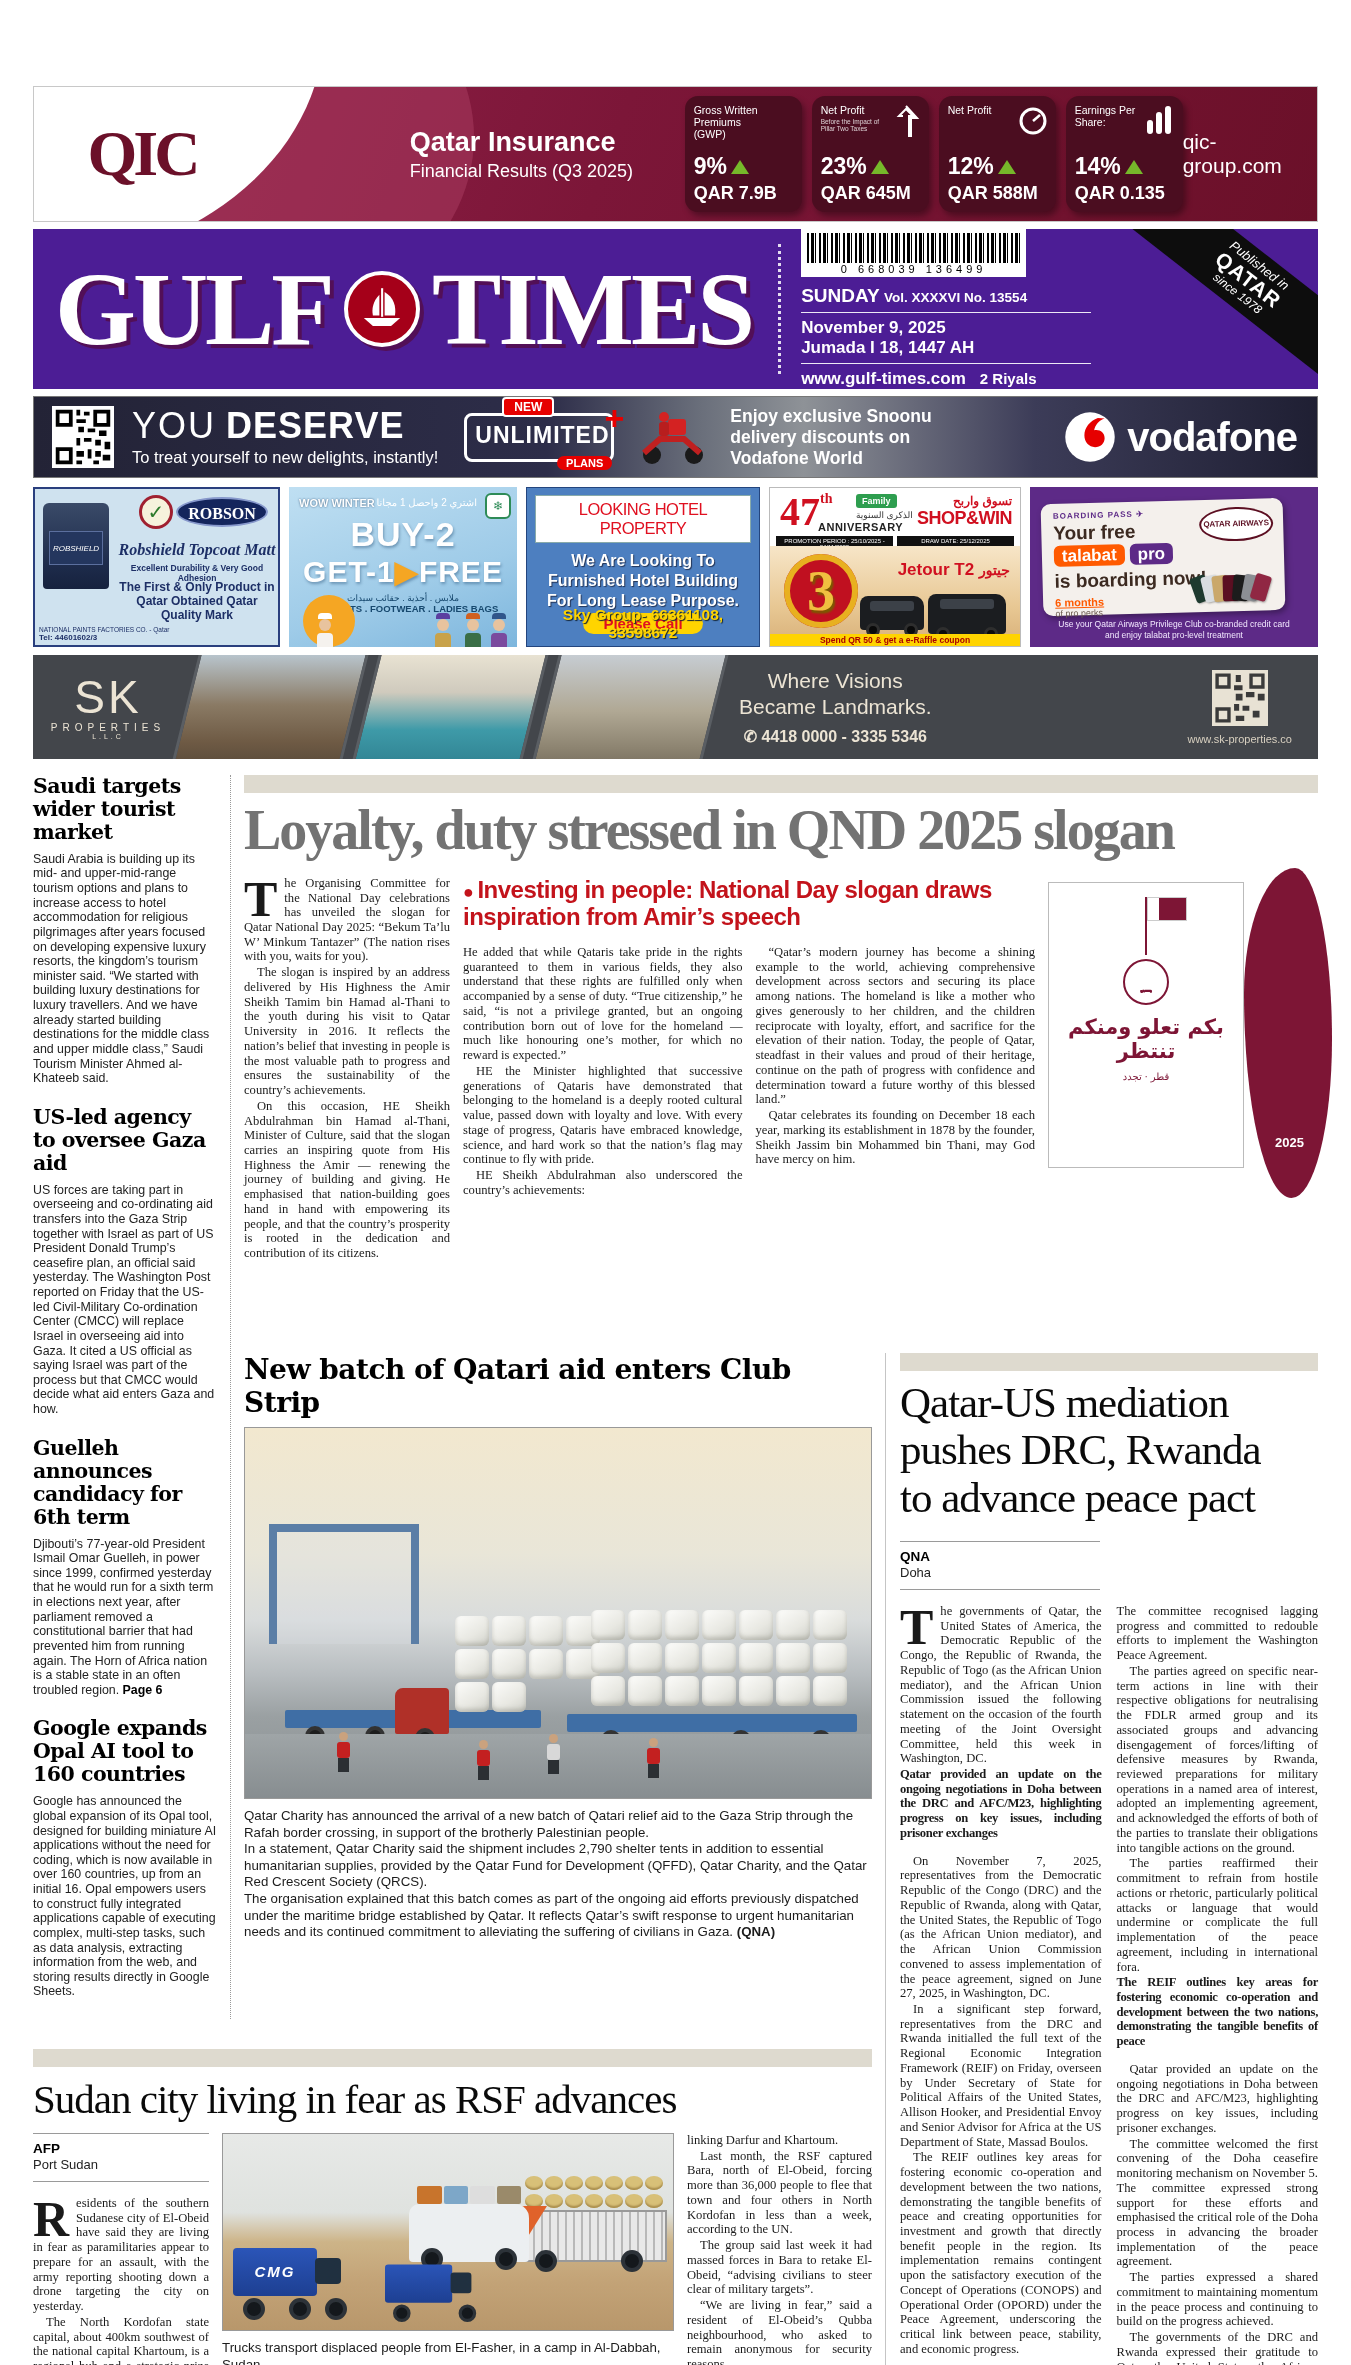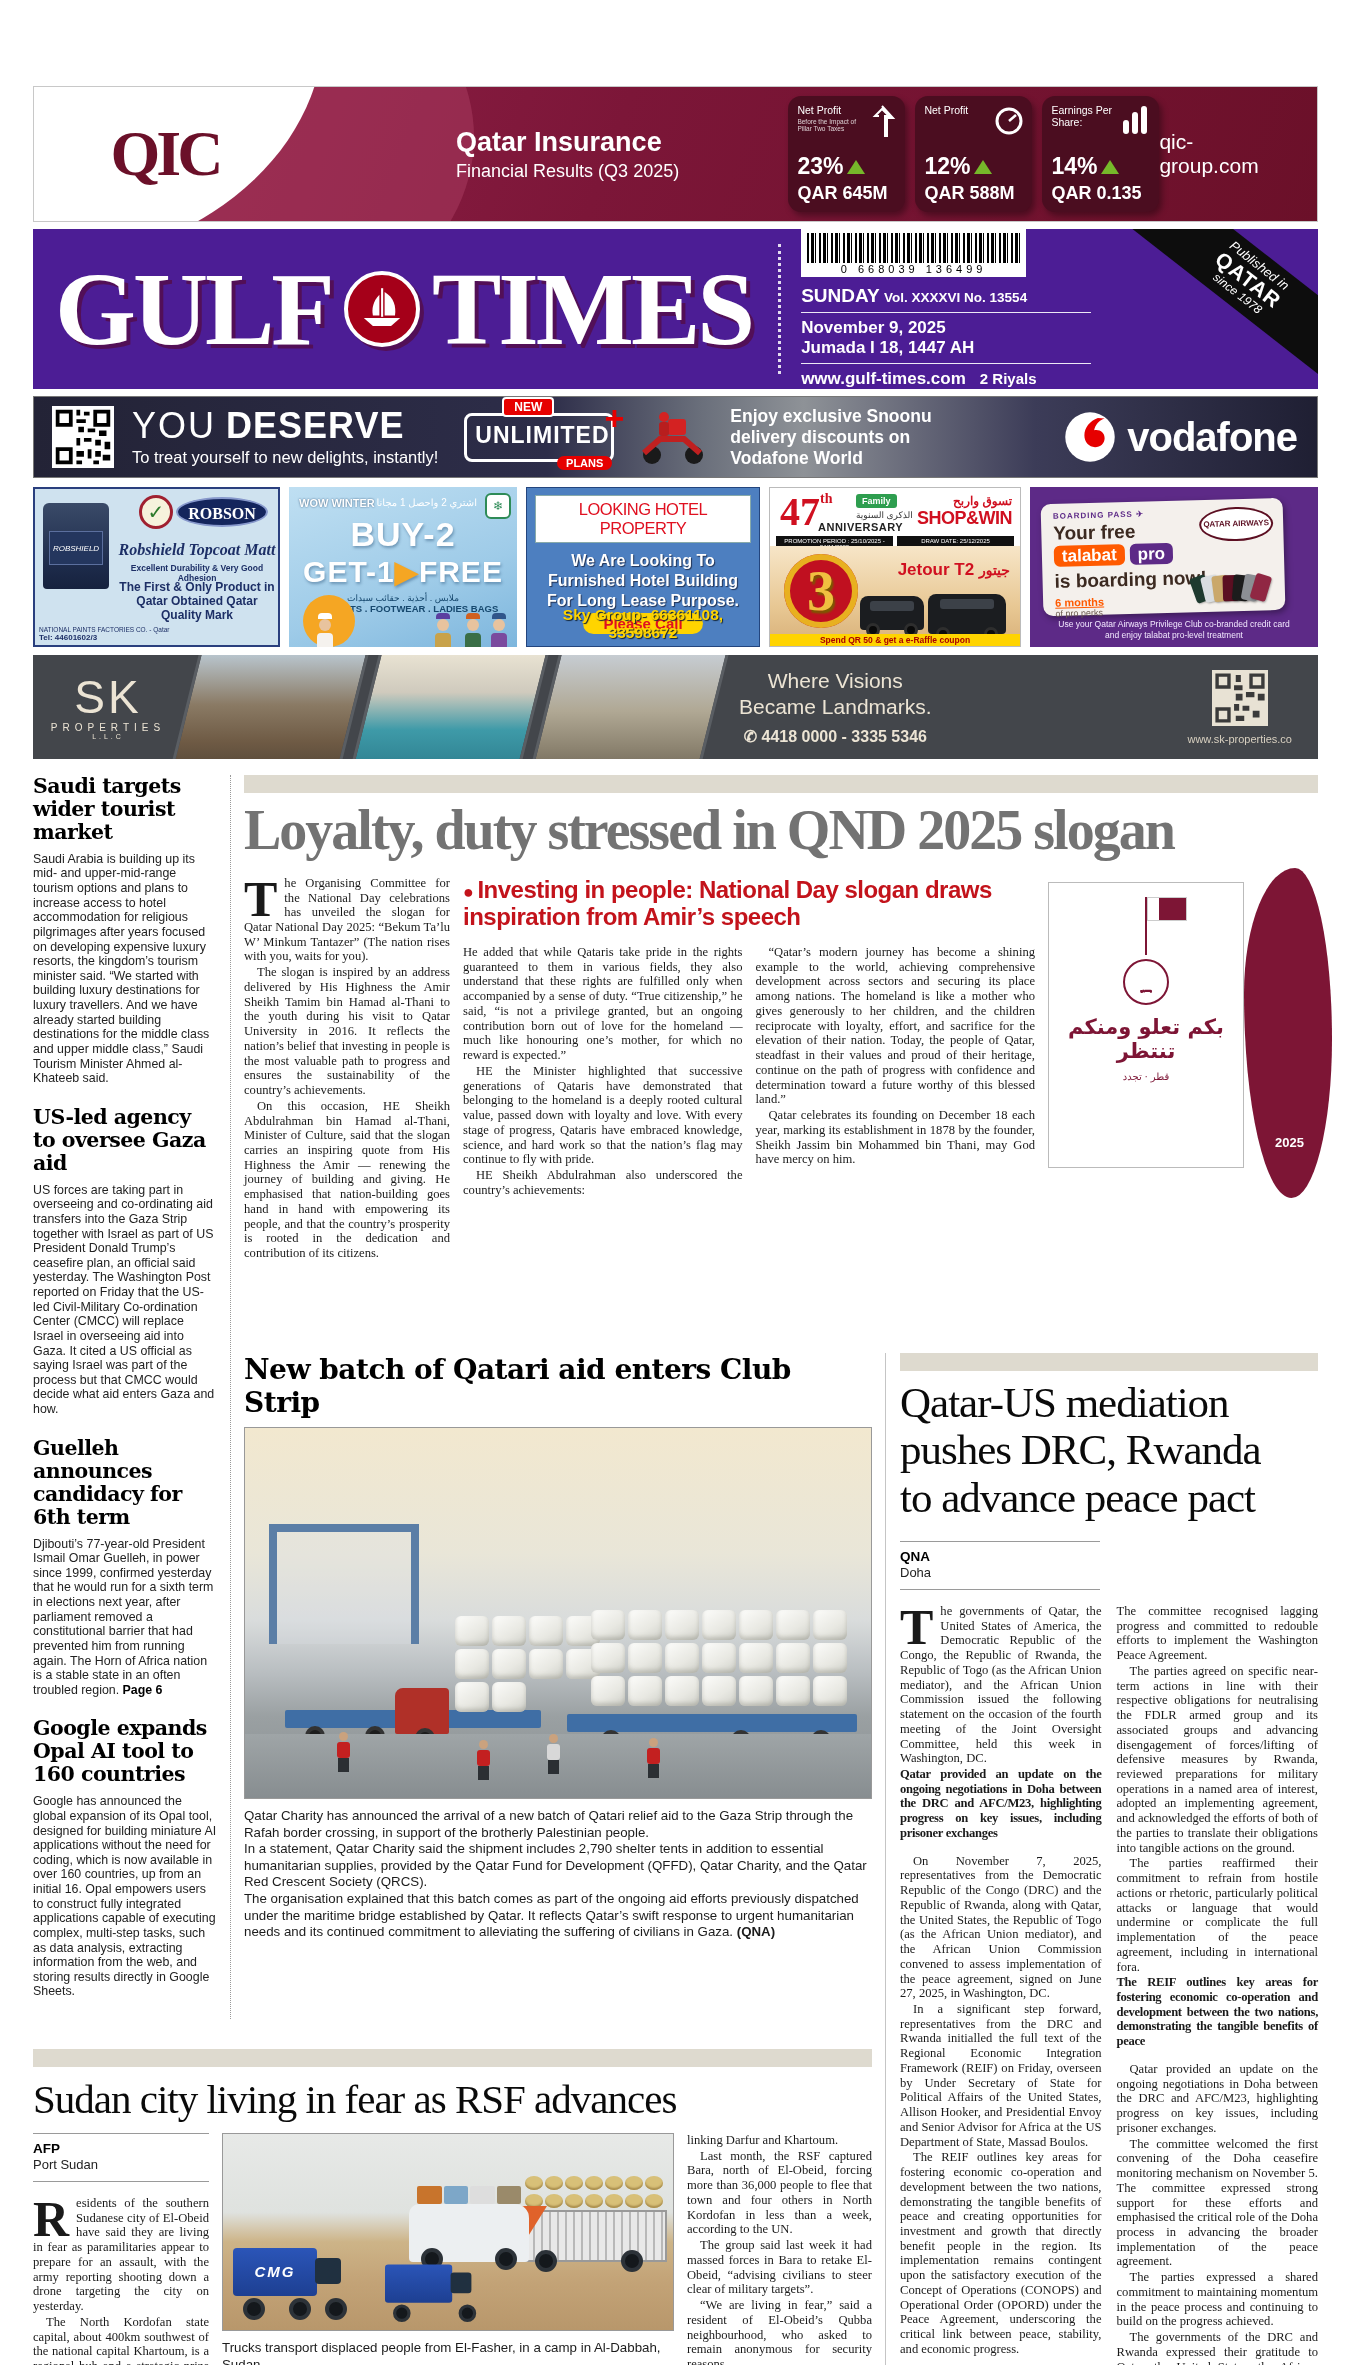--- a/index.html
+++ b/index.html
@@ -261,20 +261,25 @@
   <div class="band qic">
     <div class="qic-sweep"></div>
     <div class="qic-logo-bg"></div>
     <div class="qic-logo">QIC</div>
     <div class="qic-title-wrap">
       <div class="qic-title">Qatar Insurance</div>
       <div class="qic-sub">Financial Results (Q3 2025)</div>
     </div>
     <div class="qic-stats">
       <div class="qic-card">
+        <div class="qic-card-label">Gross Written Premiums (GWP)</div>
+        <div class="qic-card-pct"><span>9%</span><span class="up-tri"></span></div>
+        <div class="qic-card-val">QAR 7.9B</div>
+      </div>
+      <div class="qic-card">
         <div class="qic-card-label">Net Profit</div>
         <div class="qic-card-sub">Before the Impact of Pillar Two Taxes</div>
         <svg class="qic-ico" viewBox="0 0 30 34">
             <path d="M15 2 L26 14 L20 14 L20 32 L18 32 L18 12 L22 12 L15 5 L8 12 L12 12" fill="none" stroke="#fff" stroke-width="2"></path>
           </svg>
         <div class="qic-card-pct"><span>23%</span><span class="up-tri"></span></div>
         <div class="qic-card-val">QAR 645M</div>
       </div>
       <div class="qic-card">
         <div class="qic-card-label">Net Profit</div>

